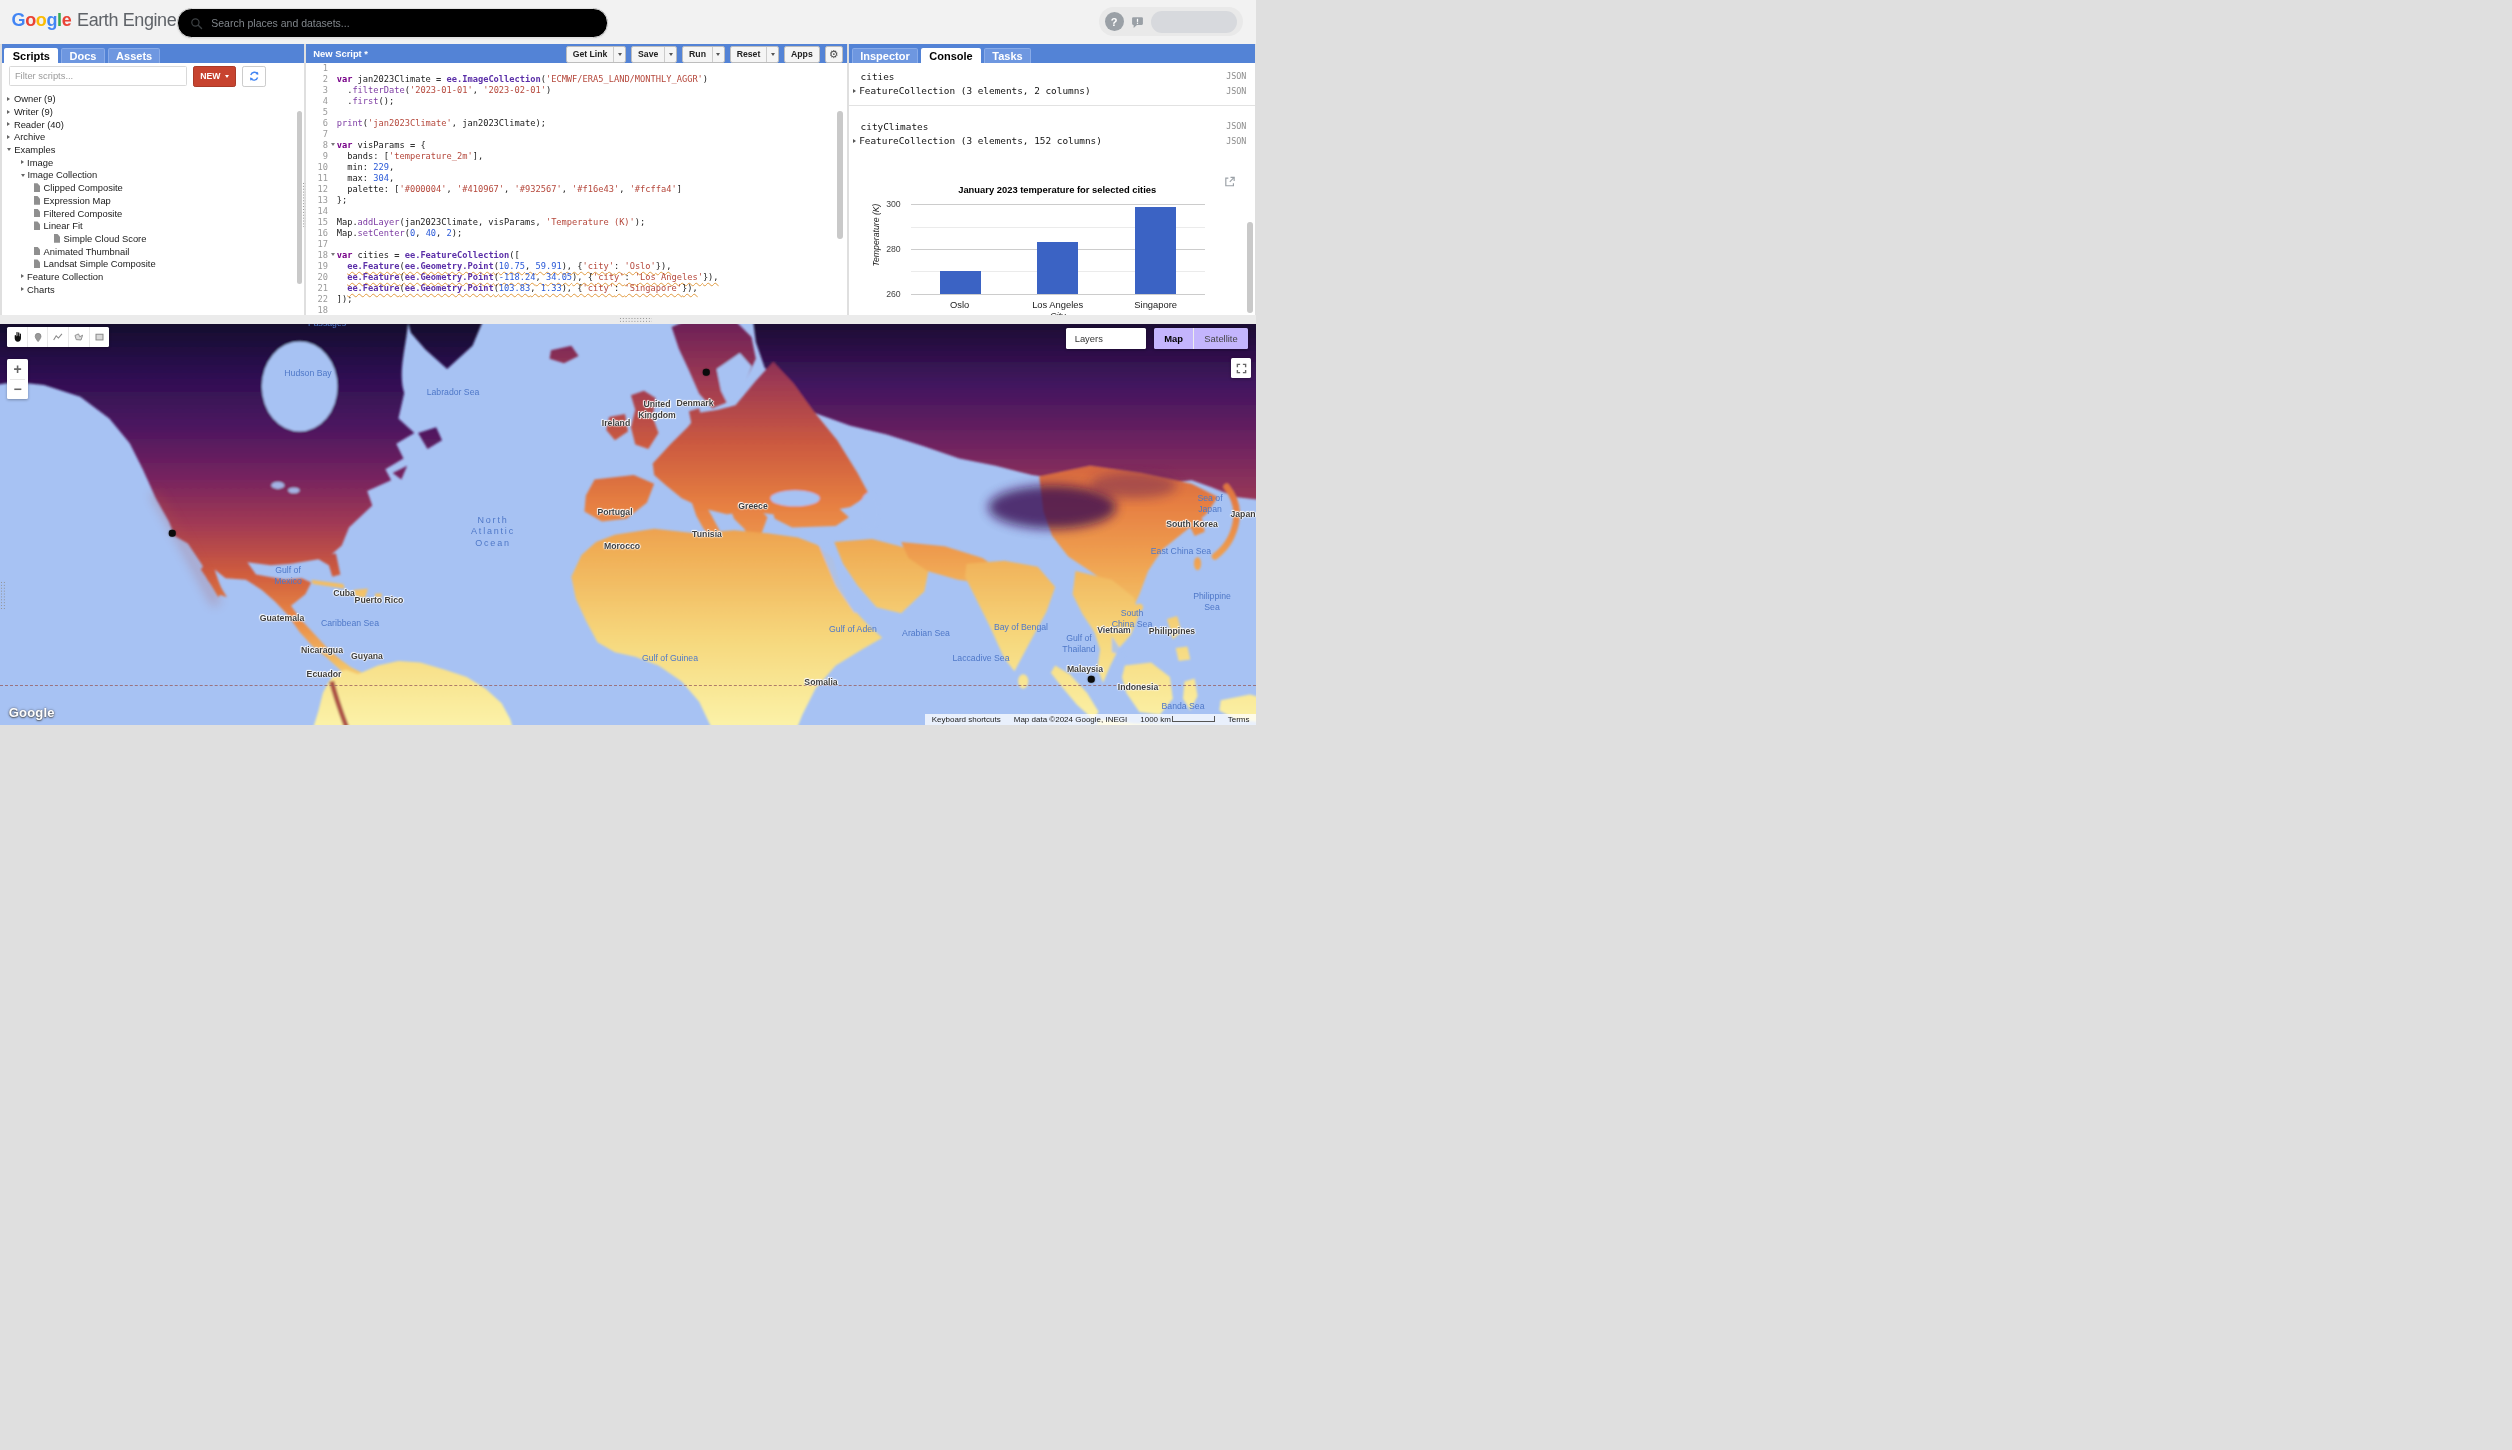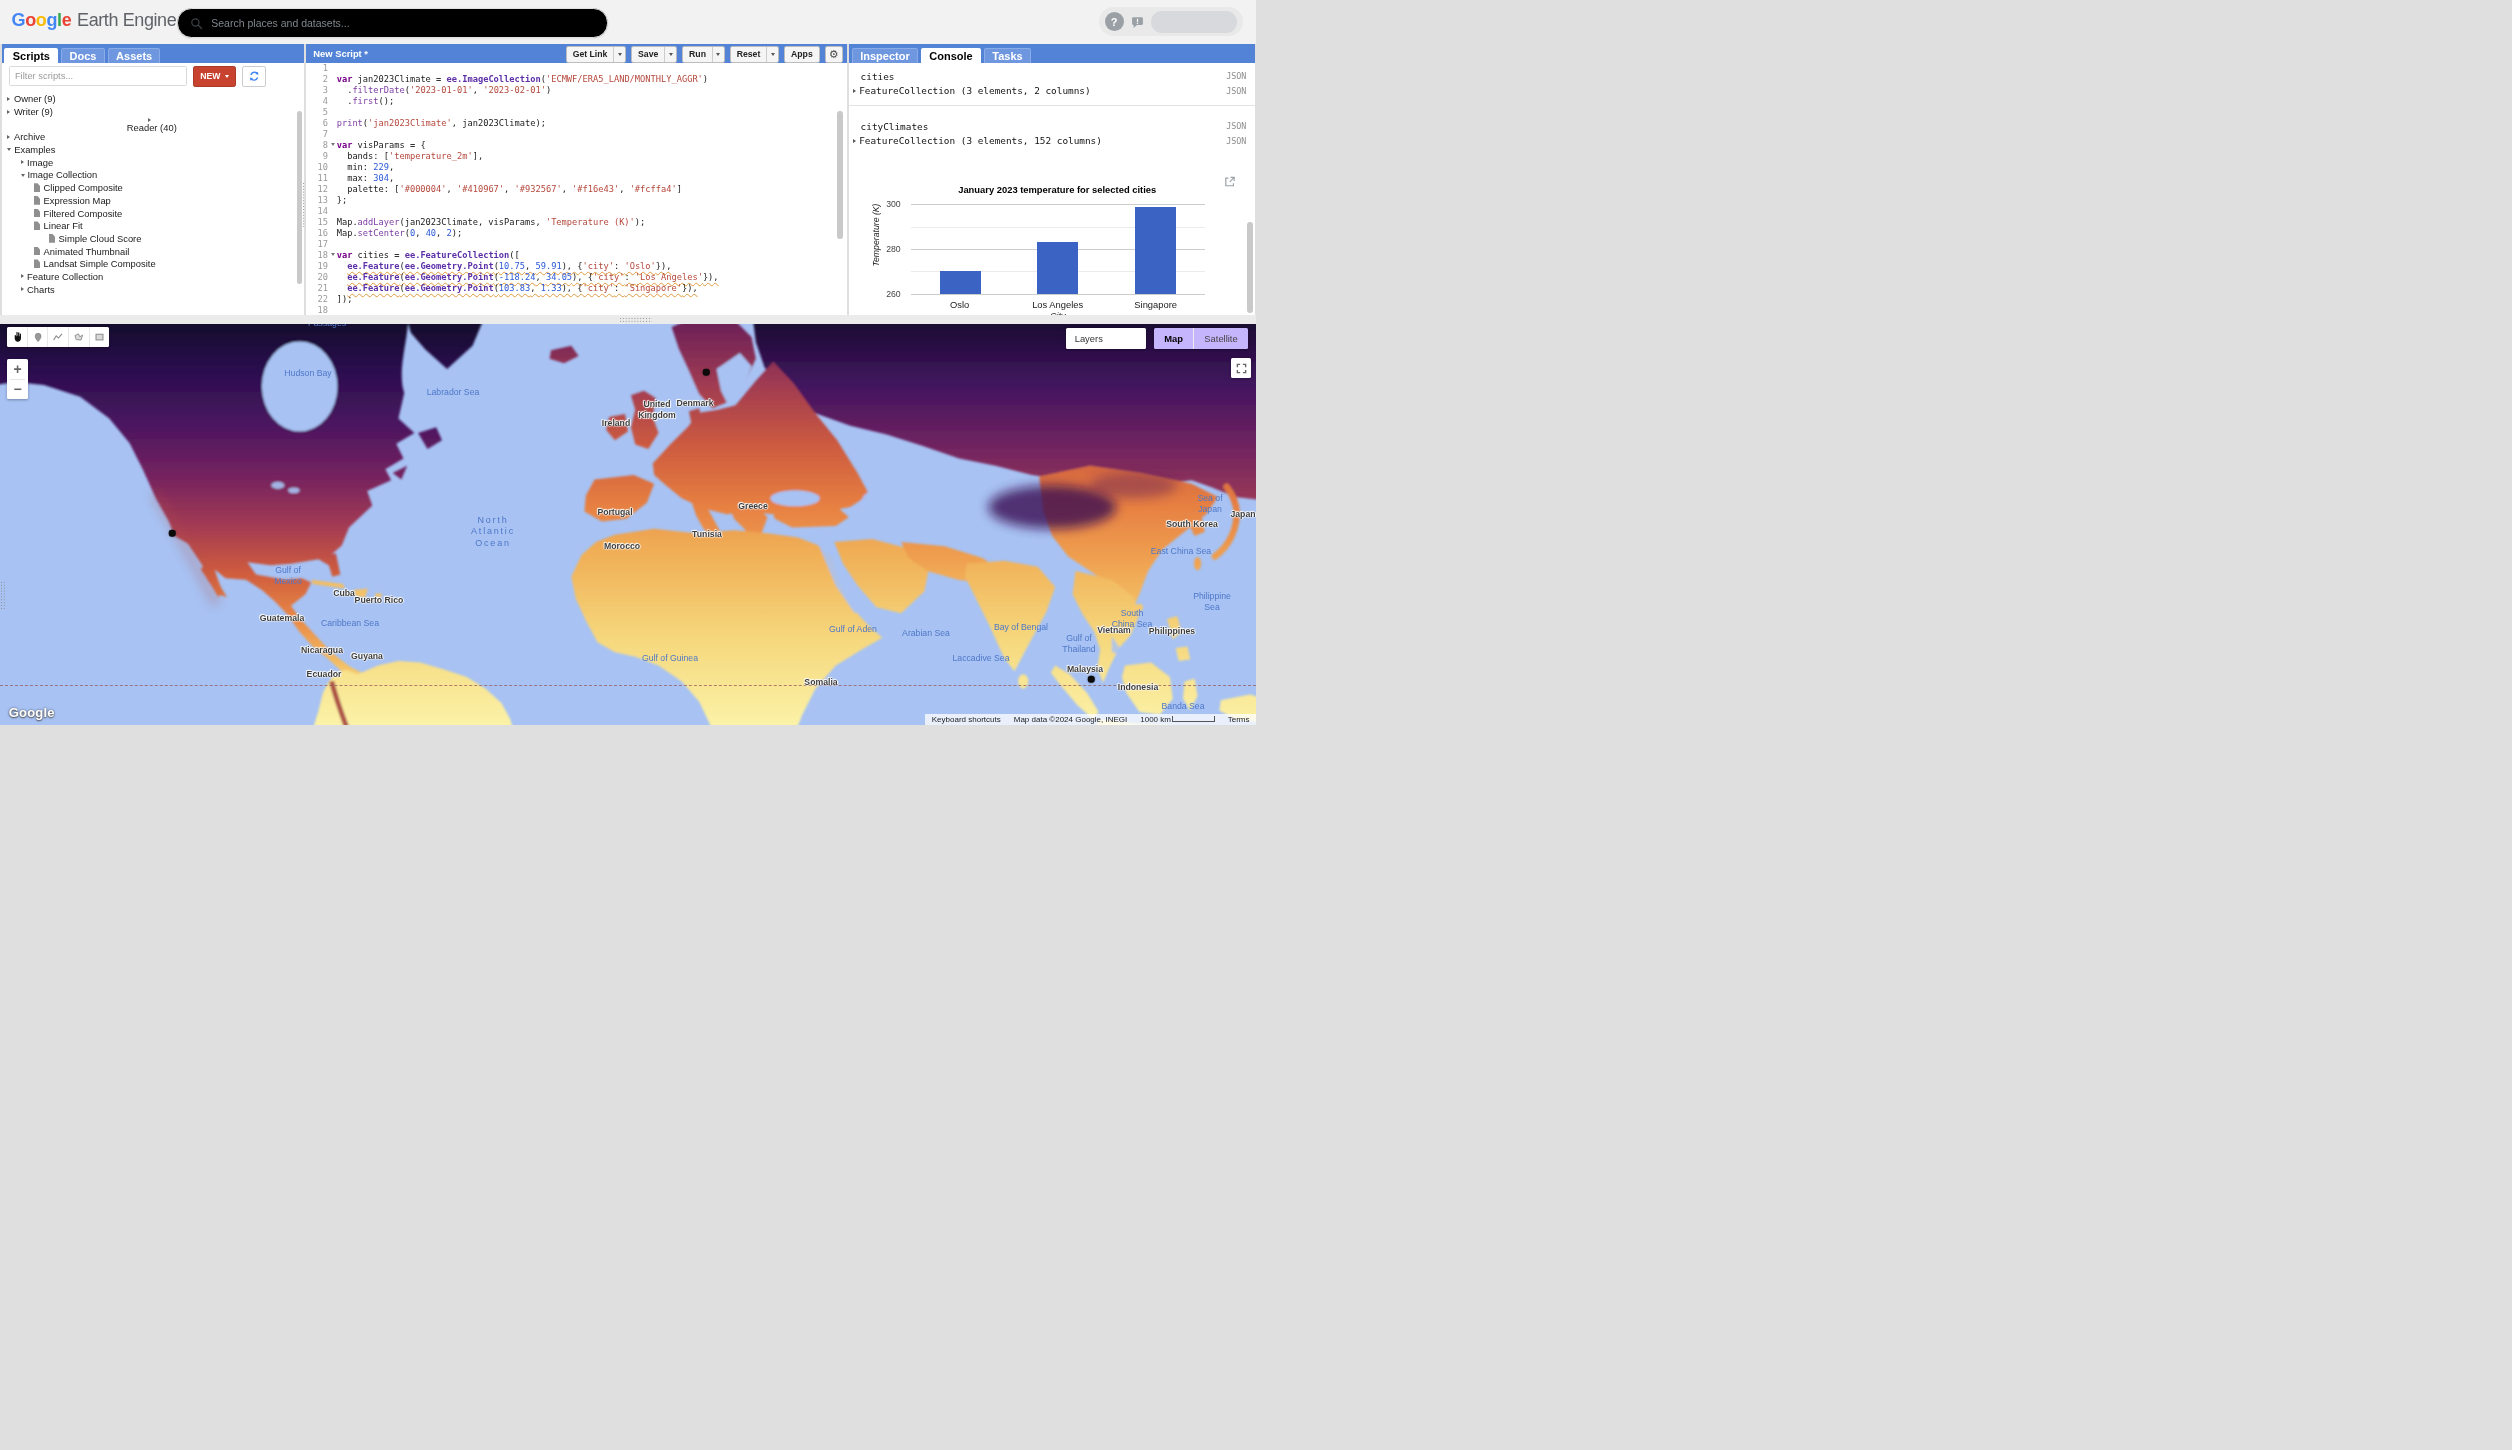--- a/index.html
+++ b/index.html
@@ -158,21 +158,21 @@
     </div>
     <div id="tree">
         <div class="trow b" style="padding-left: 5.8px;">
           <span class="tri-r"></span>
           <span>Owner (9)</span>
         </div>
         <div class="trow b" style="padding-left: 5.8px;">
           <span class="tri-r"></span>
           <span>Writer (9)</span>
         </div>
-        <div class="trow b" style="padding-left: 5.8px; flex-direction: column;">
+        <div class="trow b" style="padding-left: 5.8px;">
           <span class="tri-r"></span>
           <span>Reader (40)</span>
         </div>
         <div class="trow b" style="padding-left: 5.8px;">
           <span class="tri-r"></span>
           <span>Archive</span>
         </div>
         <div class="trow b" style="padding-left: 5.8px;">
           <span class="tri-d"></span>
           <span>Examples</span>
@@ -194,21 +194,21 @@
           <span>Expression Map</span>
         </div>
         <div class="trow" style="padding-left: 32px;">
           <span class="ficon"></span>
           <span>Filtered Composite</span>
         </div>
         <div class="trow" style="padding-left: 32px;">
           <span class="ficon"></span>
           <span>Linear Fit</span>
         </div>
-        <div class="trow" style="padding-left: 28px; margin-left: 19px;">
+        <div class="trow" style="padding-left: 52px;">
           <span class="ficon"></span>
           <span>Simple Cloud Score</span>
         </div>
         <div class="trow" style="padding-left: 32px;">
           <span class="ficon"></span>
           <span>Animated Thumbnail</span>
         </div>
         <div class="trow" style="padding-left: 32px;">
           <span class="ficon"></span>
           <span>Landsat Simple Composite</span>

